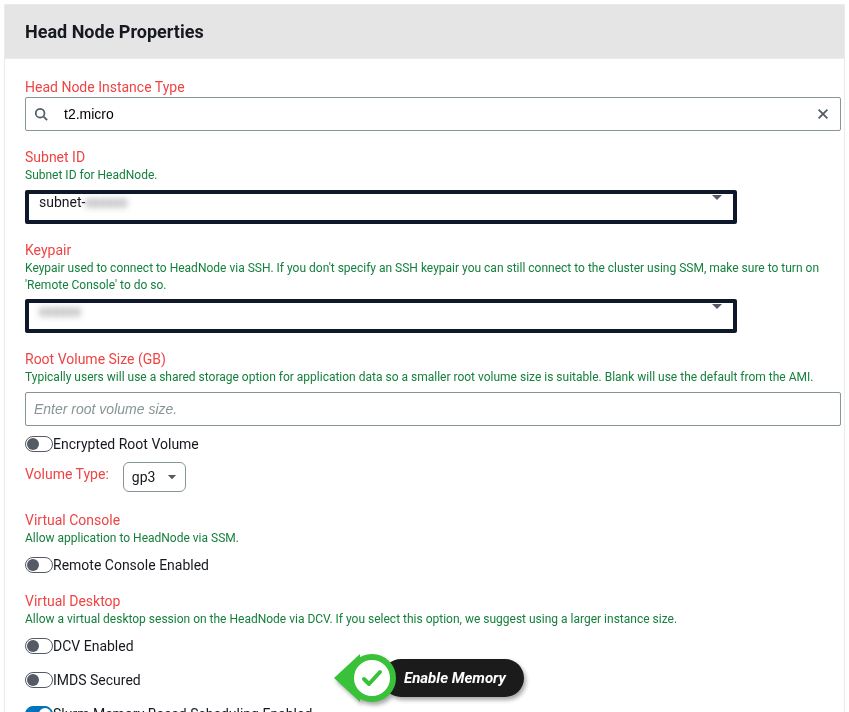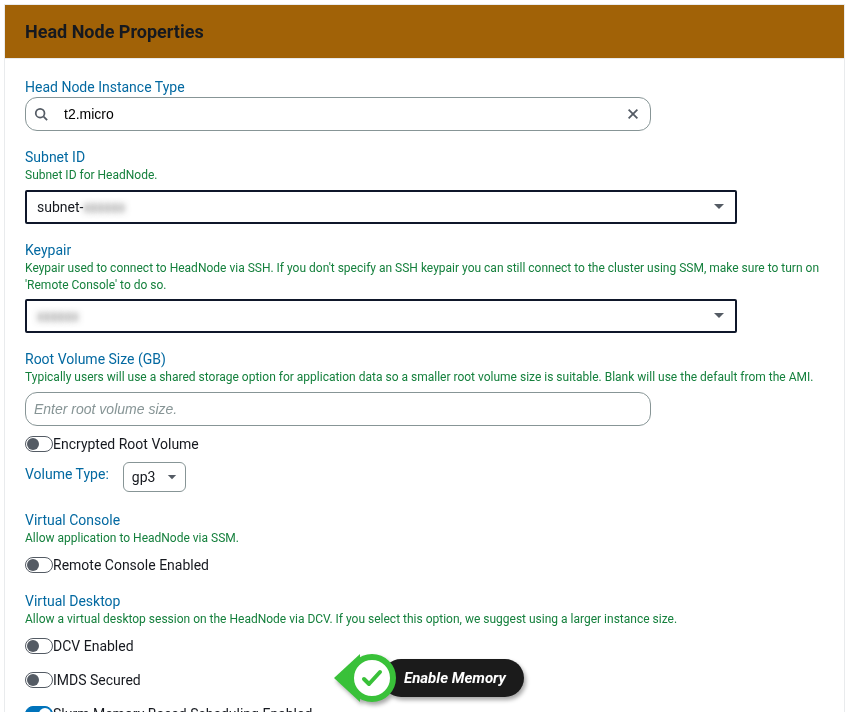--- a/index.html
+++ b/index.html
@@ -9,58 +9,58 @@
       width: 849px;
       height: 712px;
       overflow: hidden;
       color: #16191f;
     }
     .panel {
       border: 1px solid #e9ebed;
       margin: 4px;
     }
     .panel-header {
-      background: #a16207;
+      background: #e5e5e5;
       border-bottom: 1px solid #e9ebed;
       padding: 16px 20px;
     }
     .panel-title {
       font-size: 18px;
       font-weight: 700;
       color: #16191f;
     }
     .panel-body {
       padding: 20px 20px 12px 20px;
     }
     .field {
       margin-bottom: 18px;
     }
     .field-label {
       font-size: 14px;
-      color: #0369a1;
+      color: #ef4444;
       margin-bottom: 2px;
       display: block;
     }
     .field-desc {
       font-size: 12px;
       color: #15803d;
       margin-bottom: 6px;
       line-height: 1.4;
     }
     .input-wrap {
       position: relative;
       display: flex;
       align-items: center;
       border: 1px solid #879596;
       border-radius: 2px;
       background: #fff;
       height: 34px;
       width: 712px;
     }
-    .input-wrap.full { width: 626px; border-radius: 12px; }
+    .input-wrap.full { width: 816px; }
     .input-wrap input {
       border: none;
       outline: none;
       flex: 1;
       padding: 6px 8px;
       font-size: 14px;
       background: transparent;
     }
     .input-wrap input::placeholder {
       color: #879596;
@@ -74,27 +74,26 @@
     }
     .clear-btn {
       padding: 0 10px;
       color: #545b64;
       cursor: pointer;
       display: flex;
       align-items: center;
       font-size: 14px;
     }
     .select-wrap {
-      border: 2px solid #0f172a;
+      border: 4px solid #0f172a;
       border-radius: 2px;
       background: #fff;
       height: 34px;
       width: 712px;
       display: flex;
-      align-items: center;
       padding: 0 10px;
       justify-content: space-between;
       cursor: pointer;
     }
     .select-value {
       font-size: 14px;
       color: #16191f;
     }
     .blurred {
       color: transparent;

